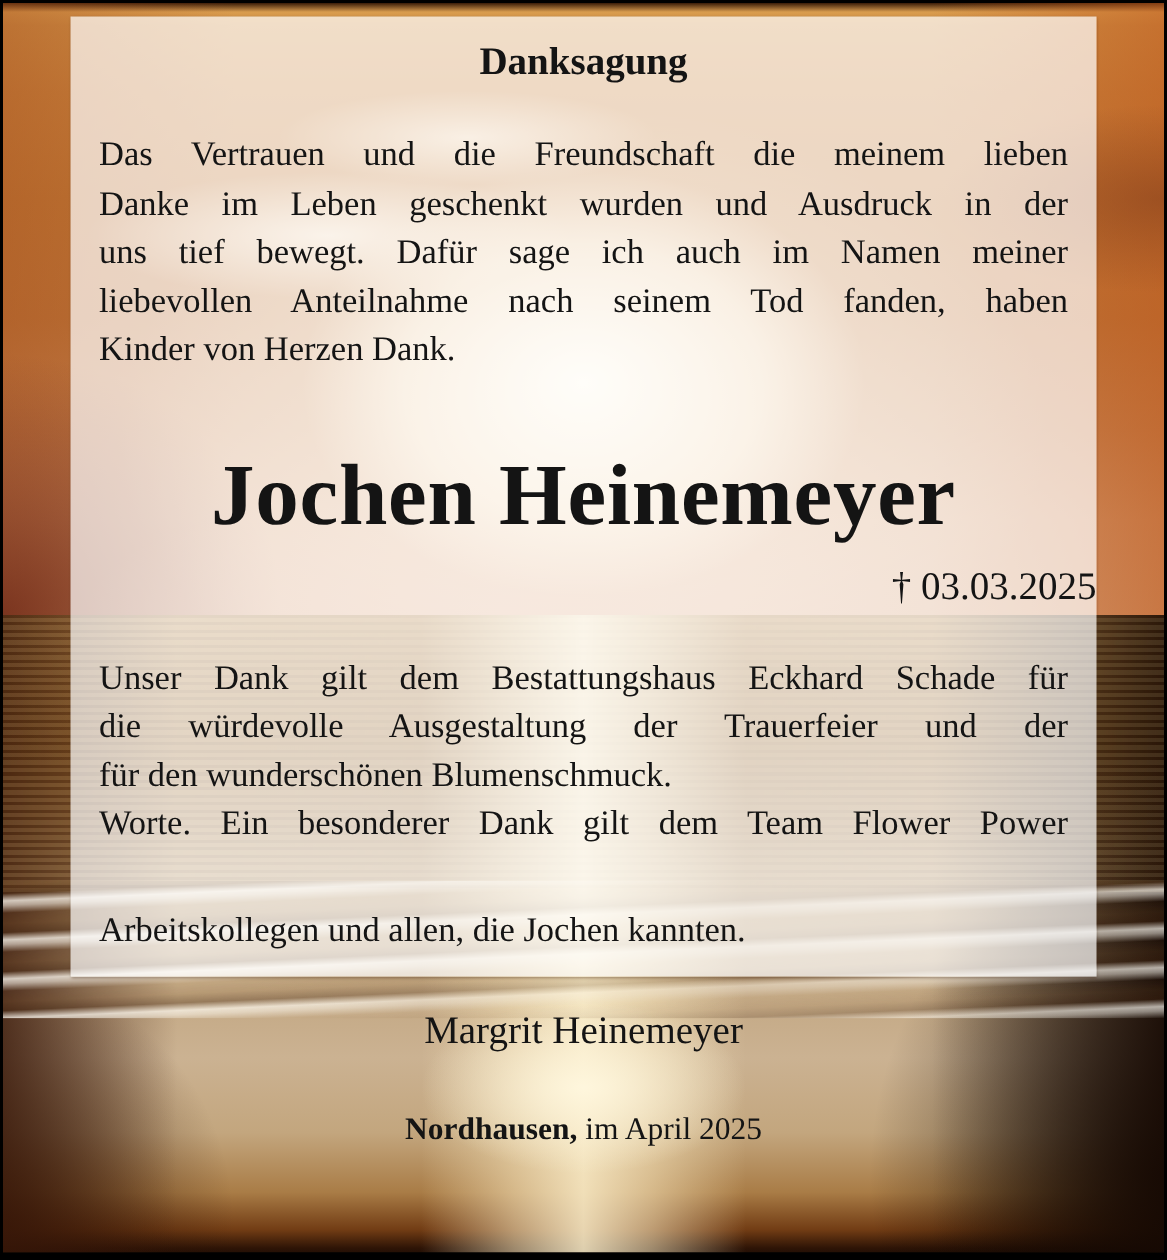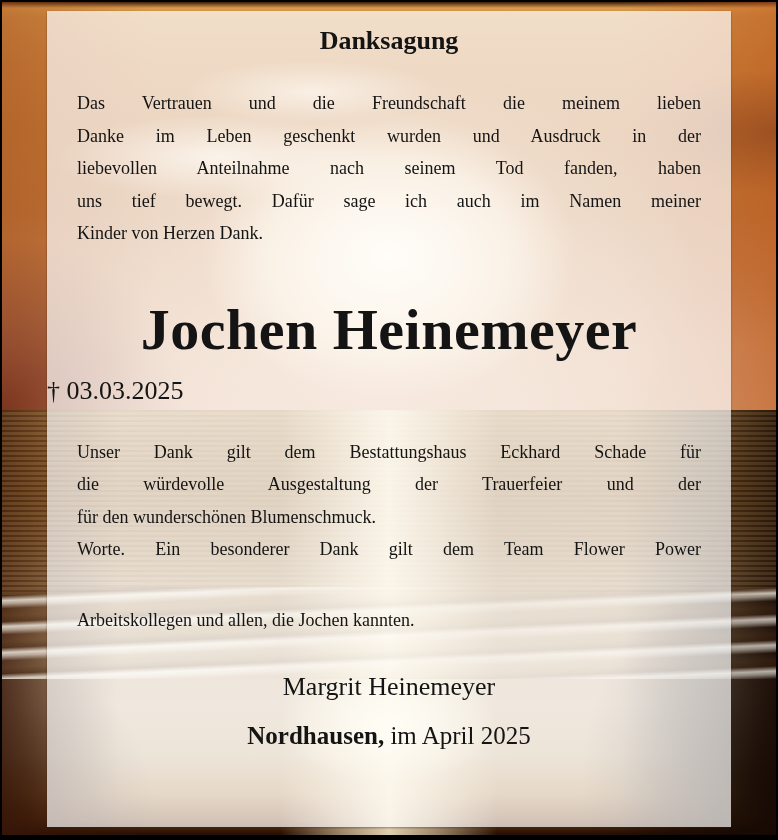--- a/index.html
+++ b/index.html
@@ -71,40 +71,40 @@
     position:absolute; left:0; right:0; top:585px; height:92px;
     background:repeating-linear-gradient(-2.5deg,
       rgba(255,252,244,0) 0px, rgba(255,252,244,0.55) 5px, var(--foamWhite,rgba(255,252,244,0.75)) 8px,
       rgba(70,40,18,0.40) 13px, rgba(120,80,40,0.18) 19px, rgba(255,252,244,0) 26px);
     -webkit-mask-image:linear-gradient(to right,#000 0%,rgba(0,0,0,0.85) 28%,rgba(0,0,0,0.4) 52%,rgba(0,0,0,0.65) 78%,rgba(0,0,0,0.9) 100%);
     mask-image:linear-gradient(to right,#000 0%,rgba(0,0,0,0.85) 28%,rgba(0,0,0,0.4) 52%,rgba(0,0,0,0.65) 78%,rgba(0,0,0,0.9) 100%);
   }
 
   
   .panel {
-    position:absolute; left:47px; top:11px; width:684px; height:816px;
+    position:absolute; left:47px; top:11px; width:684px; height:640px;
     background:var(--overlayColor,rgba(255,255,255,0.70));
     box-shadow:0 1px 2px rgba(60,30,10,0.45);
     color:var(--textColor,#141414);
   }
 
   .title { font-size:26px; font-weight:bold; text-align:center; margin-top:15px; line-height:30px; }
 
-  .para  { font-size:18px; line-height:32.5px; padding:0 30px; }
+  .para  { font-size:23px; line-height:32.5px; padding:0 19px; }
   .p1 { margin-top:31px; }
   .p2 { margin-top:30px; }
   .p3 { margin-top:38px; }
   .jline { text-align:justify; text-align-last:justify; }
   .jline.last { text-align-last:left; }
 
   .name { font-size:58px; font-weight:bold; text-align:center; line-height:64px; margin-top:48px; letter-spacing:0.5px; }
-  .death-date { font-size:26px; text-align:left; margin-top:14px; line-height:30px; }
+  .death-date { font-size:26px; text-align:right; margin-top:14px; line-height:30px; }
 
   .signature { font-size:26px; font-weight:normal; text-align:center; margin-top:36px; line-height:30px; }
-  .closing { font-size:25px; text-align:center; margin-top:18px; line-height:32px; }
+  .closing { font-size:21px; text-align:center; margin-top:34px; line-height:32px; }
   .closing .place { font-weight:bold; }
 </style>
 </head>
 <body>
 
 <div class="stage">
 
   <div class="photo">
     <div class="bg-sky"></div>
     <div class="bg-sea"></div>
@@ -112,22 +112,22 @@
     <div class="foam"></div>
   </div>
 
   <div class="panel">
 
     <div class="title">Danksagung</div>
 
     <div class="para p1">
         <div class="jline">Das Vertrauen und die Freundschaft die meinem lieben</div>
         <div class="jline">Danke im Leben geschenkt wurden und Ausdruck in der</div>
+        <div class="jline">uns tief bewegt. Dafür sage ich auch im Namen meiner</div>
         <div class="jline">liebevollen Anteilnahme nach seinem Tod fanden, haben</div>
-        <div class="jline">uns tief bewegt. Dafür sage ich auch im Namen meiner</div>
         <div class="jline last">Kinder von Herzen Dank.</div>
       </div>
 
     <div class="name">Jochen Heinemeyer</div>
 
     <div class="death-date">† 03.03.2025</div>
 
     <div class="para p2">
         <div class="jline">Unser Dank gilt dem Bestattungshaus Eckhard Schade für</div>
         <div class="jline">die würdevolle Ausgestaltung der Trauerfeier und der</div>

